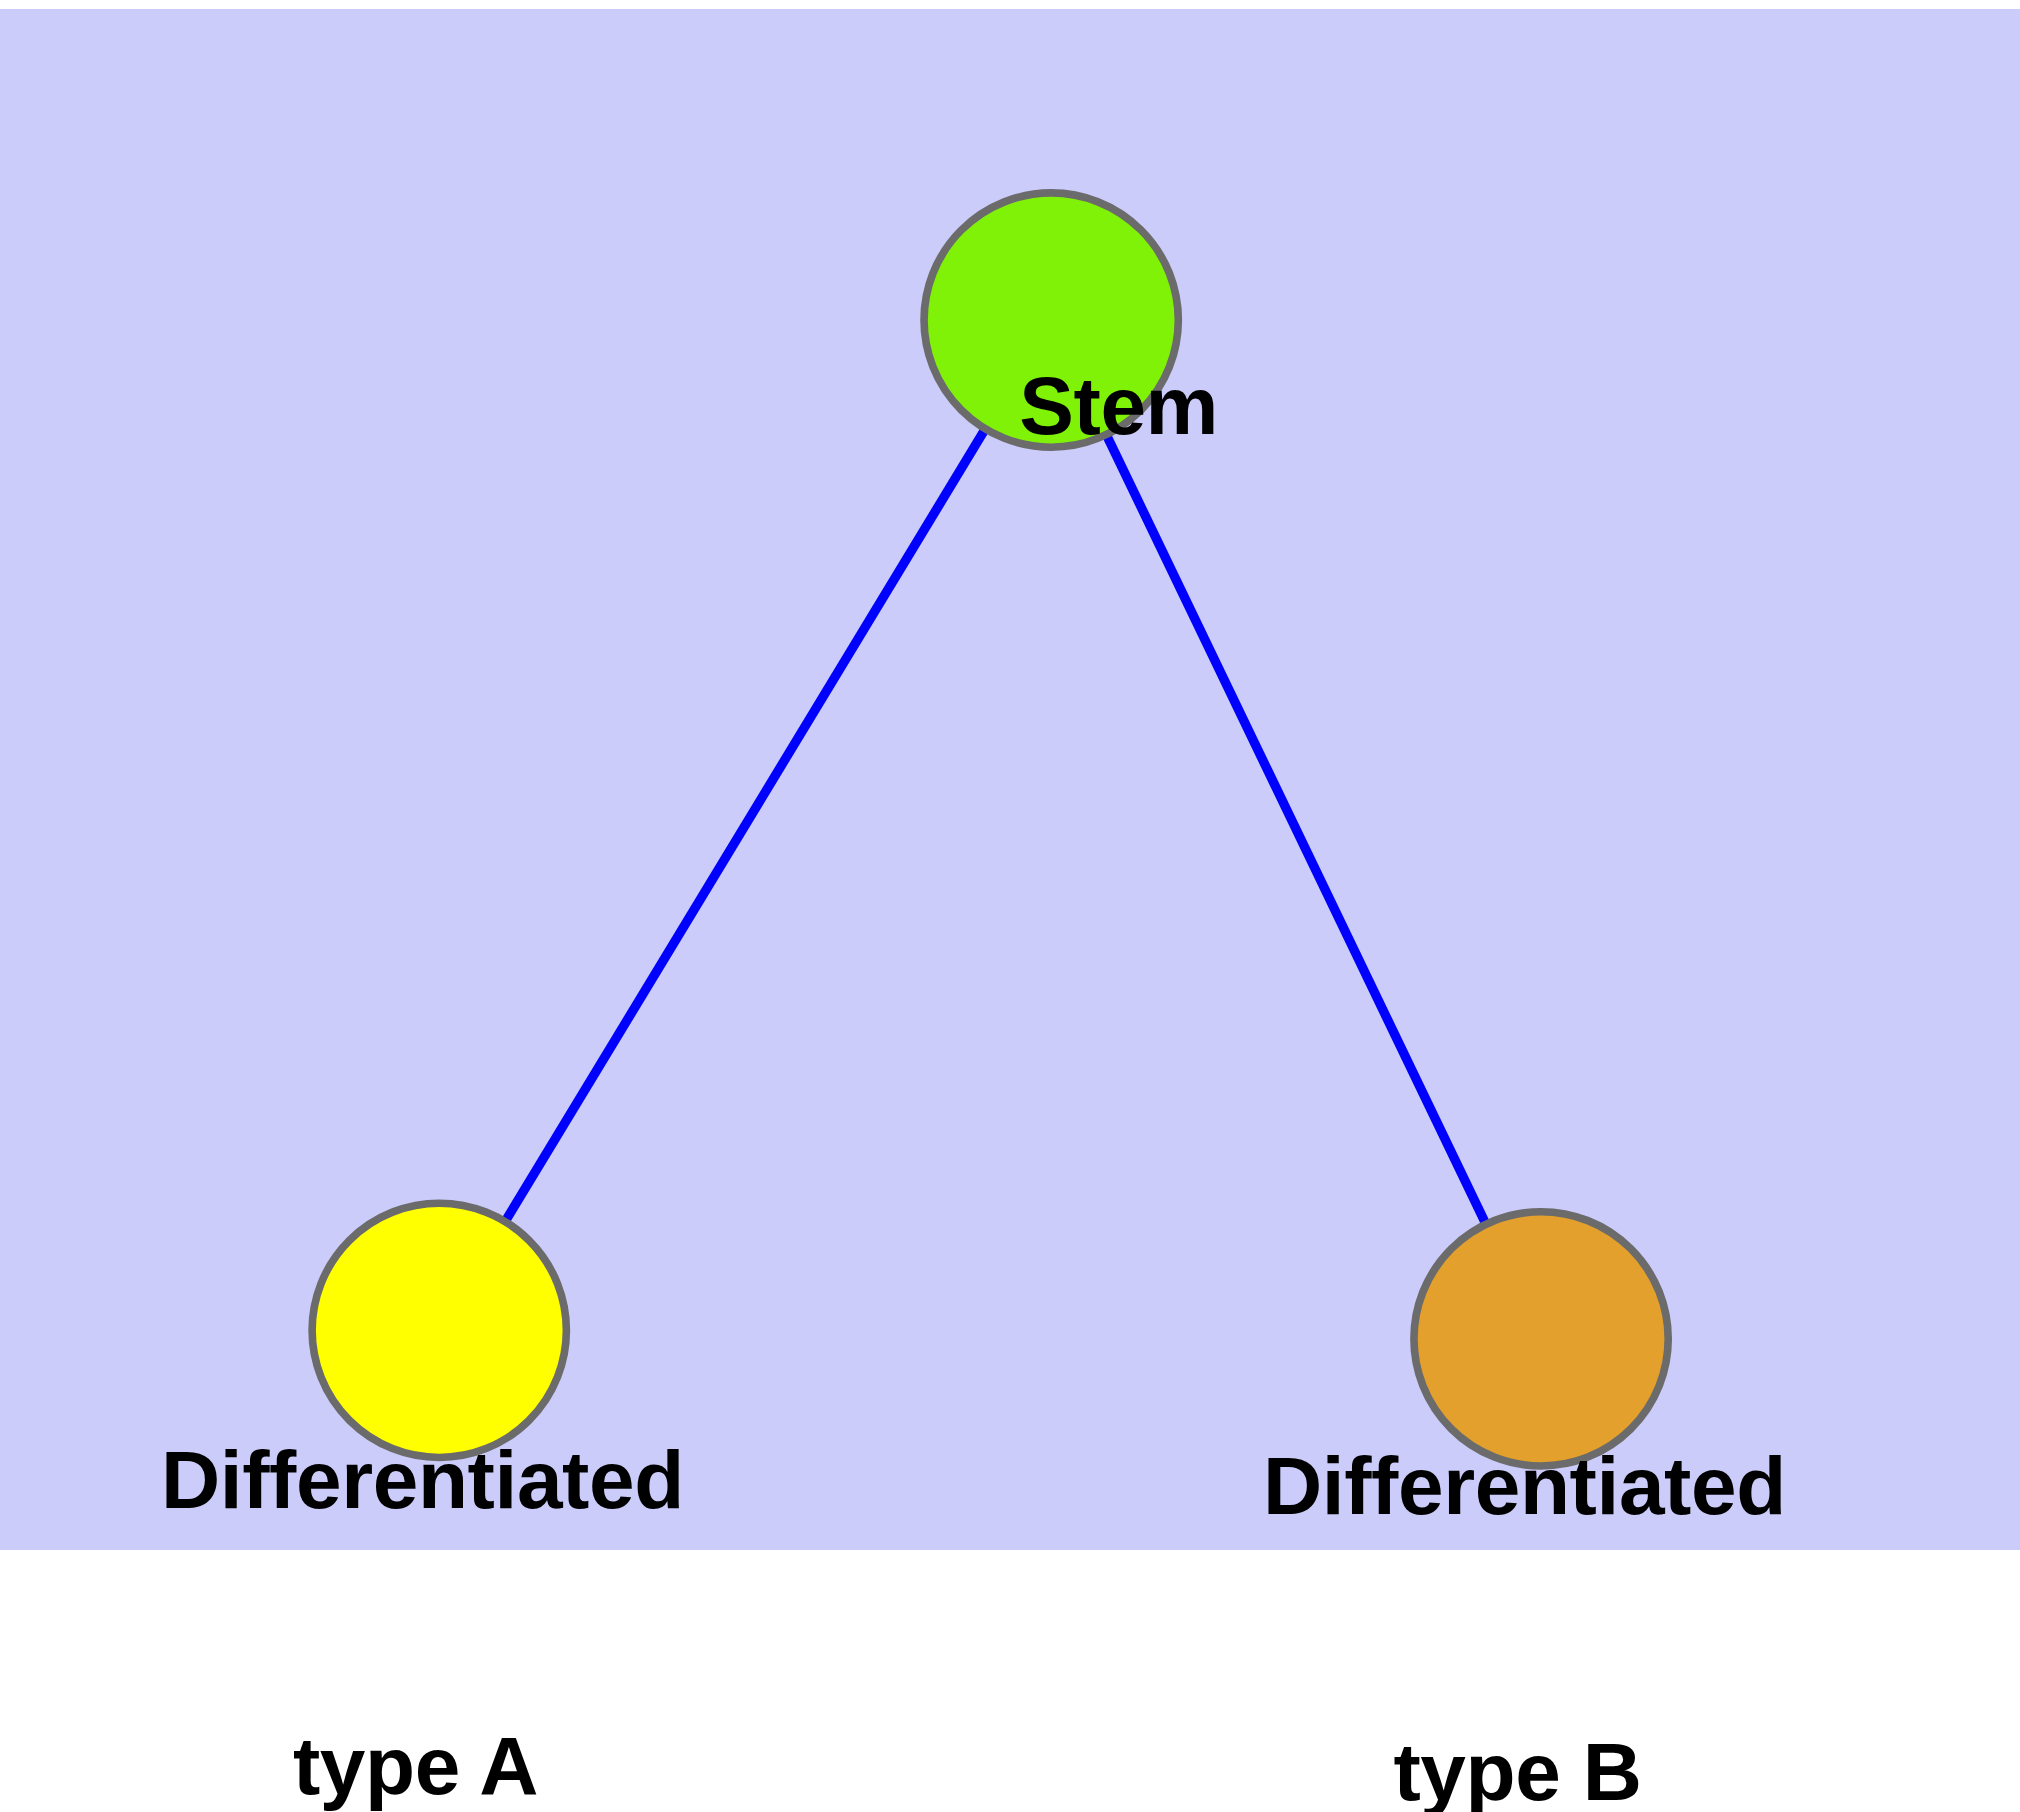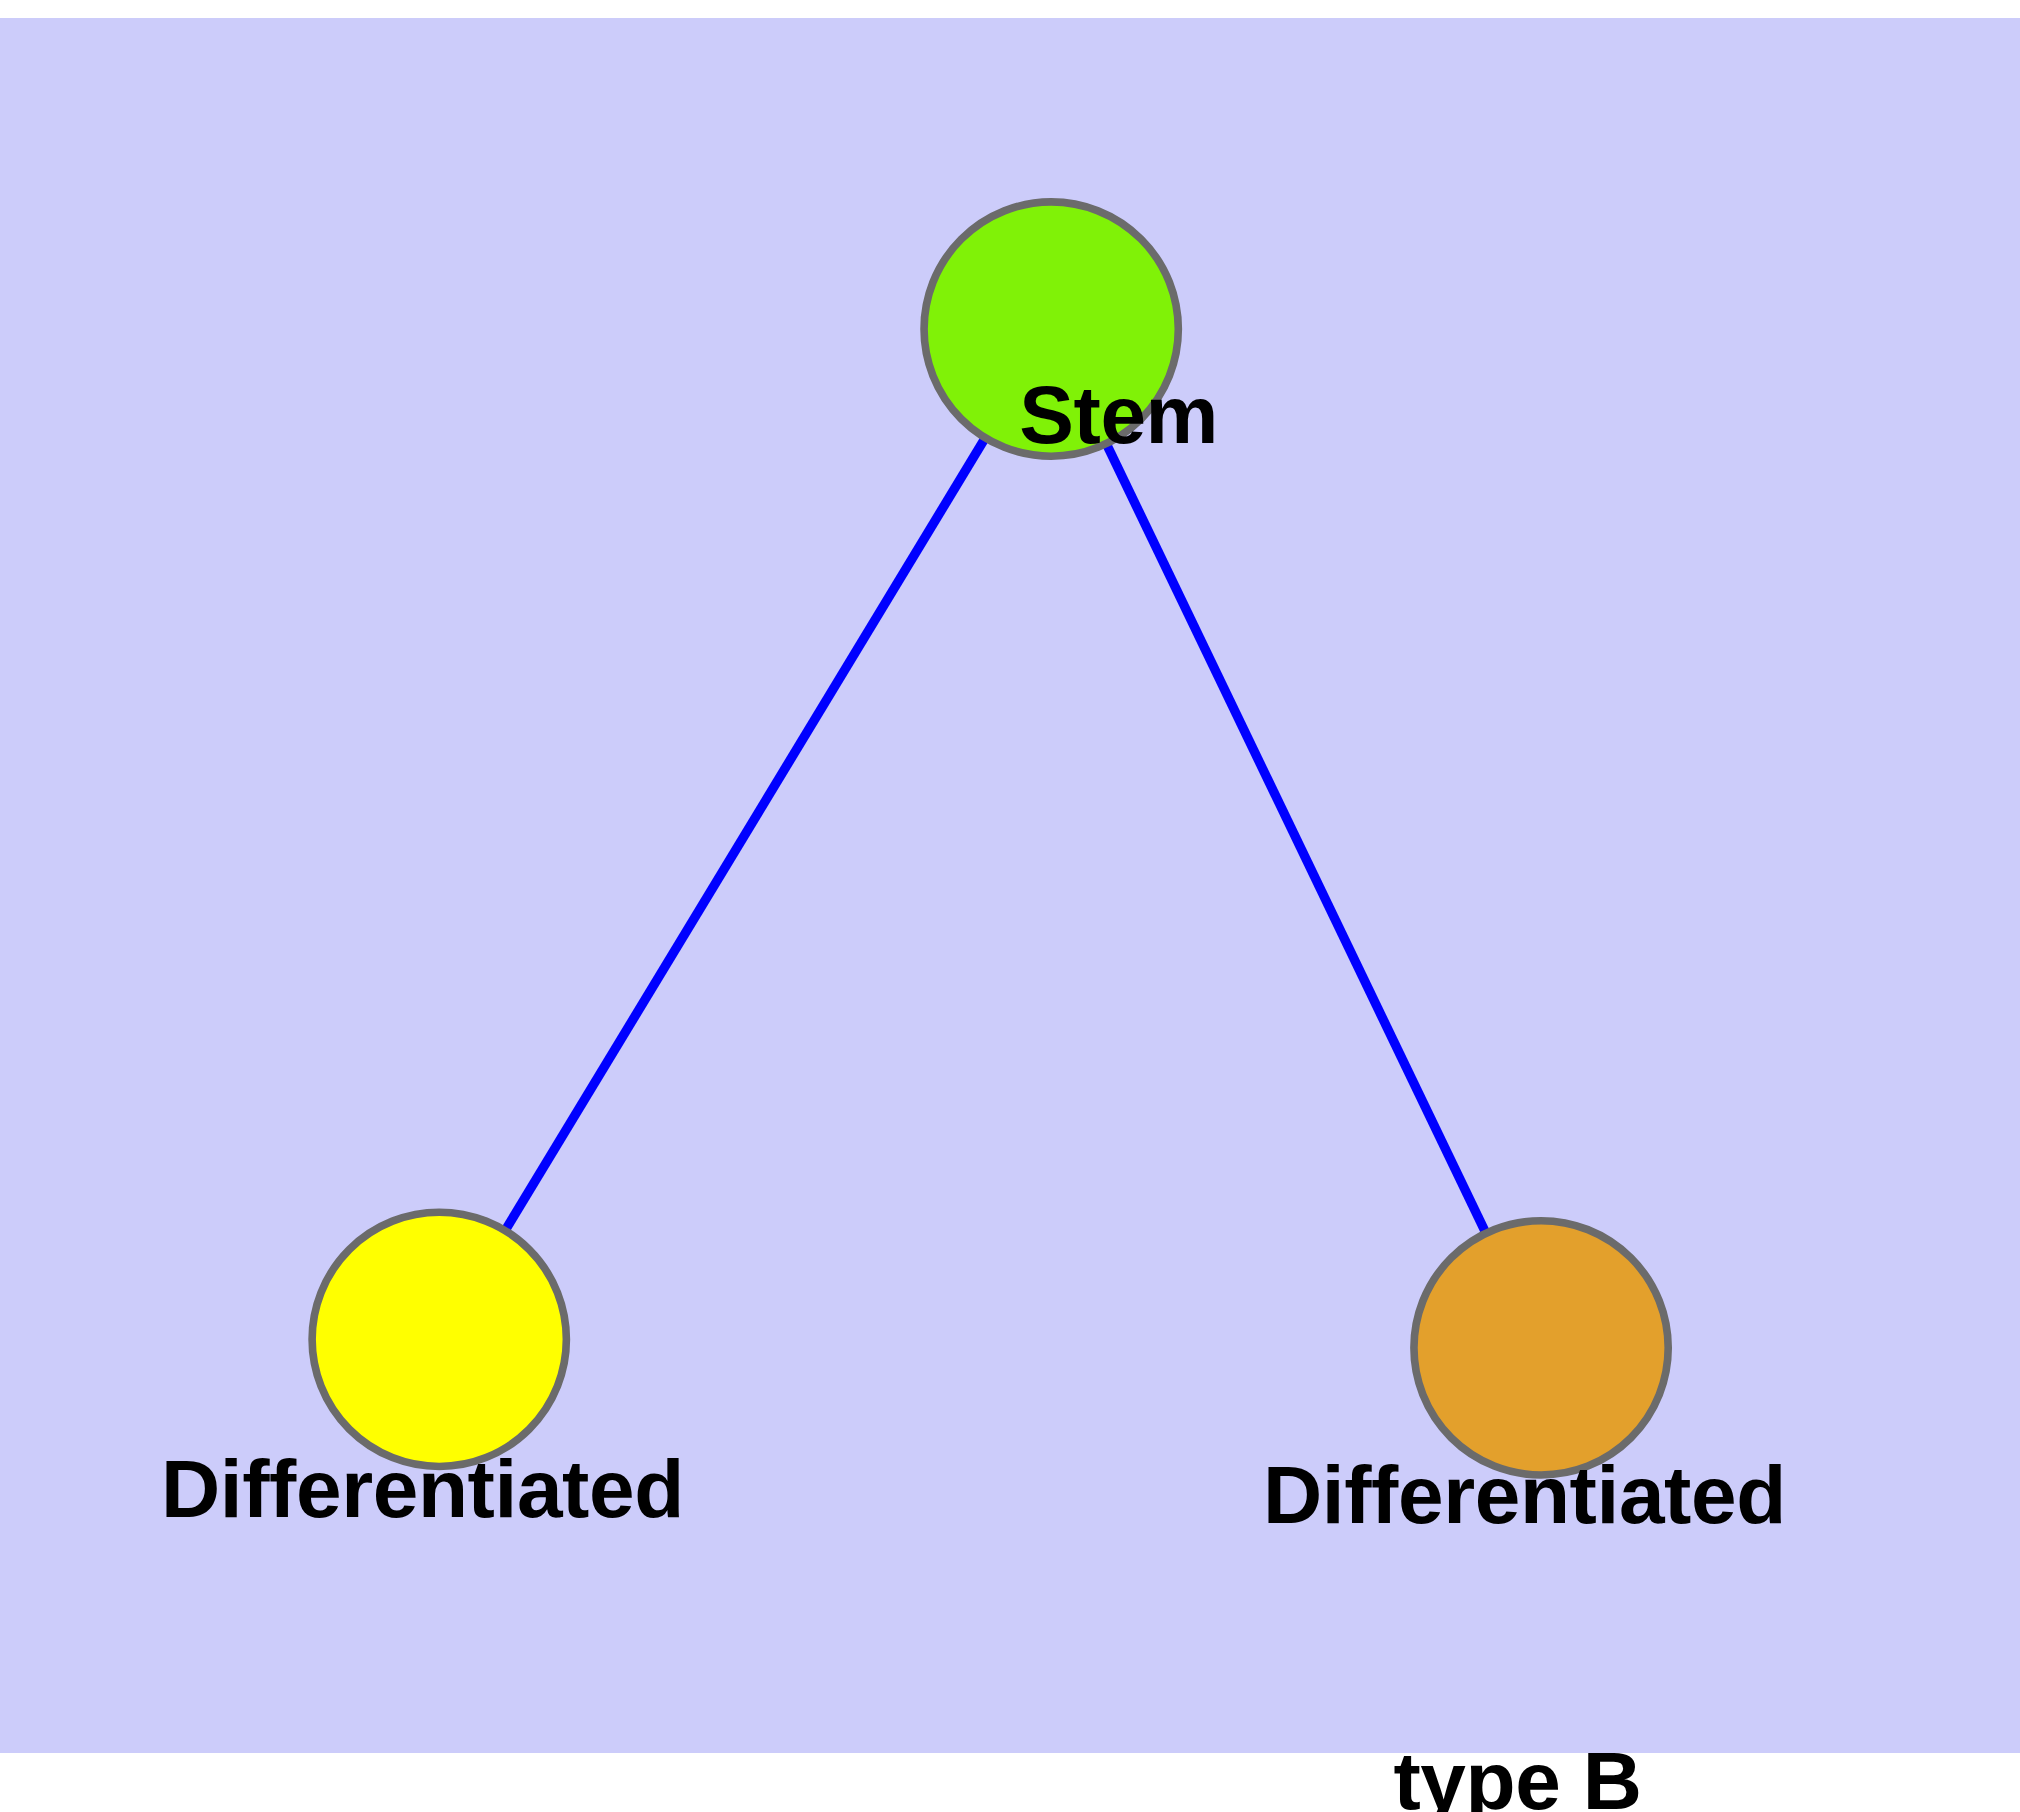--- a/index.html
+++ b/index.html
@@ -12,23 +12,23 @@
     position: relative;
     width: 2021px;
     height: 1812px;
     overflow: hidden;
     background: #ffffff;
     font-family: "Liberation Sans", "DejaVu Sans", sans-serif;
   }
   #graph-surface {
     position: absolute;
     left: 0;
-    top: 18px;
+    top: 9px;
     width: 2021px;
-    height: 1735px;
+    height: 1541px;
     background: #ccccfa;
   }
   #graph-svg {
     position: absolute;
     left: 0;
     top: 0;
     width: 2021px;
     height: 1807px;
     display: block;
   }
@@ -88,20 +88,21 @@
         <circle class="node-circle" cx="1818" cy="1569" r="150" fill="#e3a02c" stroke="#6b6b6b"></circle>
       </g>
     </svg>
 
     <div class="node-label" id="label-stem" style="left: 797px;">
       <span>Stem</span>
     </div>
 
     <div class="node-label" id="label-a" style="left: 161px;">
       <div>Differentiated</div>
+      <div>type A</div>
     </div>
 
     <div class="node-label" id="label-b" style="left: 1263px;">
       <div>Differentiated</div>
       <div>type B</div>
     </div>
 
   </div>
 </div>
 

